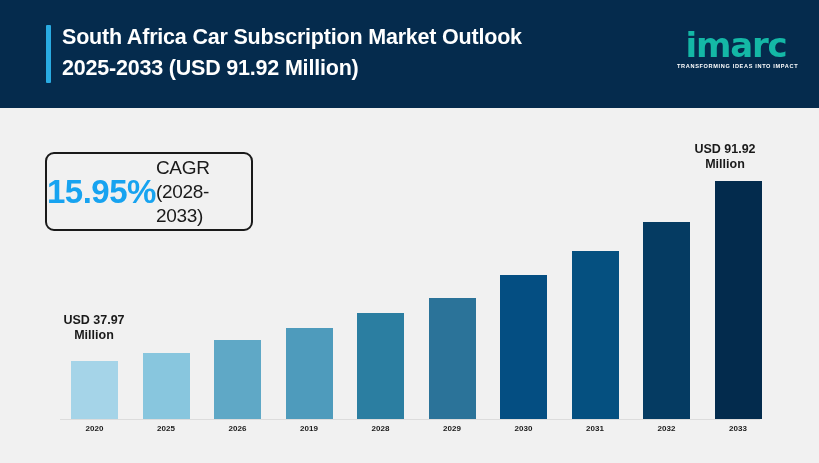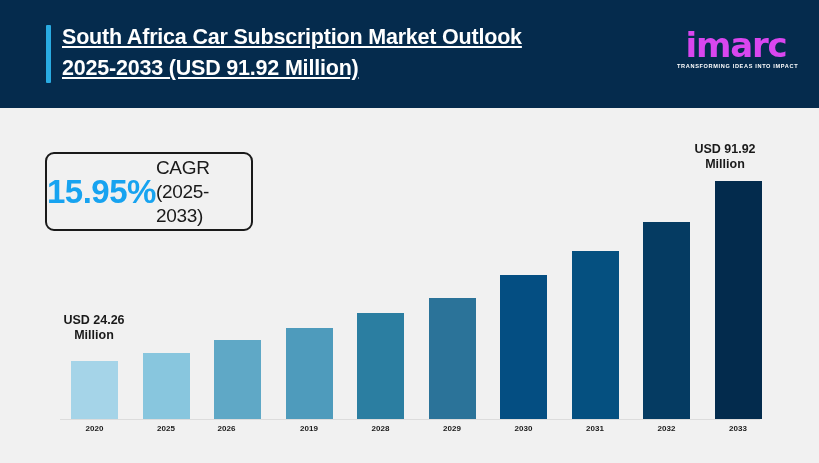--- a/index.html
+++ b/index.html
@@ -18,30 +18,30 @@
   }
   .title-accent{
     position:absolute;left:46px;top:25px;width:5px;height:58px;
     background:#29abe2;border-radius:1px;
   }
   .title-wrap{
     position:absolute;left:62px;top:22px;width:560px;
   }
   .title-line{
     color:#ffffff;font-size:21.5px;font-weight:bold;
-    line-height:31px;letter-spacing:-0.2px;white-space:nowrap;text-decoration:underline;
+    line-height:31px;letter-spacing:-0.2px;white-space:nowrap;
   }
 
   
   .logo{
     position:absolute;right:24px;top:28px;
     width:118px;height:52px;
   }
   .logo-mark{
-    font-size:34px;font-weight:bold;color:#d946ef;
+    font-size:34px;font-weight:bold;color:#14b8a6;
     letter-spacing:-1.2px;line-height:34px;
     text-align:center;font-family:"DejaVu Sans",sans-serif;
   }
   .logo-tag{
     margin-top:1px;font-size:5.6px;font-weight:bold;color:#ffffff;
     letter-spacing:0.65px;text-align:center;white-space:nowrap;
   }
 
   
   .cagr-box{
@@ -98,40 +98,40 @@
       <div class="title-line">2025-2033 (USD 91.92 Million)</div>
     </div>
     <div class="logo">
       <div class="logo-mark">imarc</div>
       <div class="logo-tag">TRANSFORMING IDEAS INTO IMPACT</div>
     </div>
   </div>
 
   <div class="cagr-box">
     <div class="cagr-value">15.95%</div>
-    <div class="cagr-label">CAGR (2025-2033)</div>
+    <div class="cagr-label">CAGR (2028-2033)</div>
   </div>
 
   <div class="callout callout-first">
-    <div>USD 24.26</div>
+    <div>USD 37.97</div>
     <div>Million</div>
   </div>
   <div class="callout callout-last">
     <div>USD 91.92</div>
     <div>Million</div>
   </div>
 
   <div class="chart" id="chart-area">
     <div class="axis-line"></div>
   <div class="bar" title="2024: 24.26 USD Million" style="left: 71px; width: 47px; height: 58px; bottom: 44px; background: rgb(165, 212, 232);"></div>
       <div class="tick" style="left: 71px; width: 47px;">2020</div>
       <div class="bar" title="2025: 27.21 USD Million" style="left: 142.5px; width: 47px; height: 66px; bottom: 44px; background: rgb(136, 198, 222);"></div>
       <div class="tick" style="left: 142.5px; width: 47px;">2025</div>
       <div class="bar" title="2026: 31.55 USD Million" style="left: 214px; width: 47px; height: 79px; bottom: 44px; background: rgb(95, 168, 198);"></div>
-      <div class="tick" style="left: 203px; width: 47px;">2026</div>
+      <div class="tick" style="left: 214px; width: 47px;">2026</div>
       <div class="bar" title="2027: 36.58 USD Million" style="left: 285.5px; width: 47px; height: 91px; bottom: 44px; background: rgb(78, 155, 188);"></div>
       <div class="tick" style="left: 285.5px; width: 47px;">2019</div>
       <div class="bar" title="2028: 42.41 USD Million" style="left: 357px; width: 47px; height: 106px; bottom: 44px; background: rgb(43, 126, 161);"></div>
       <div class="tick" style="left: 357px; width: 47px;">2028</div>
       <div class="bar" title="2029: 49.18 USD Million" style="left: 428.5px; width: 47px; height: 121px; bottom: 44px; background: rgb(43, 115, 153);"></div>
       <div class="tick" style="left: 428.5px; width: 47px; text-align: center;">2029</div>
       <div class="bar" title="2030: 57.02 USD Million" style="left: 500px; width: 47px; height: 144px; bottom: 44px; background: rgb(4, 78, 130);"></div>
       <div class="tick" style="left: 500px; width: 47px;">2030</div>
       <div class="bar" title="2031: 66.12 USD Million" style="left: 571.5px; width: 47px; height: 168px; bottom: 44px; background: rgb(5, 80, 128);"></div>
       <div class="tick" style="left: 571.5px; width: 47px;">2031</div>

